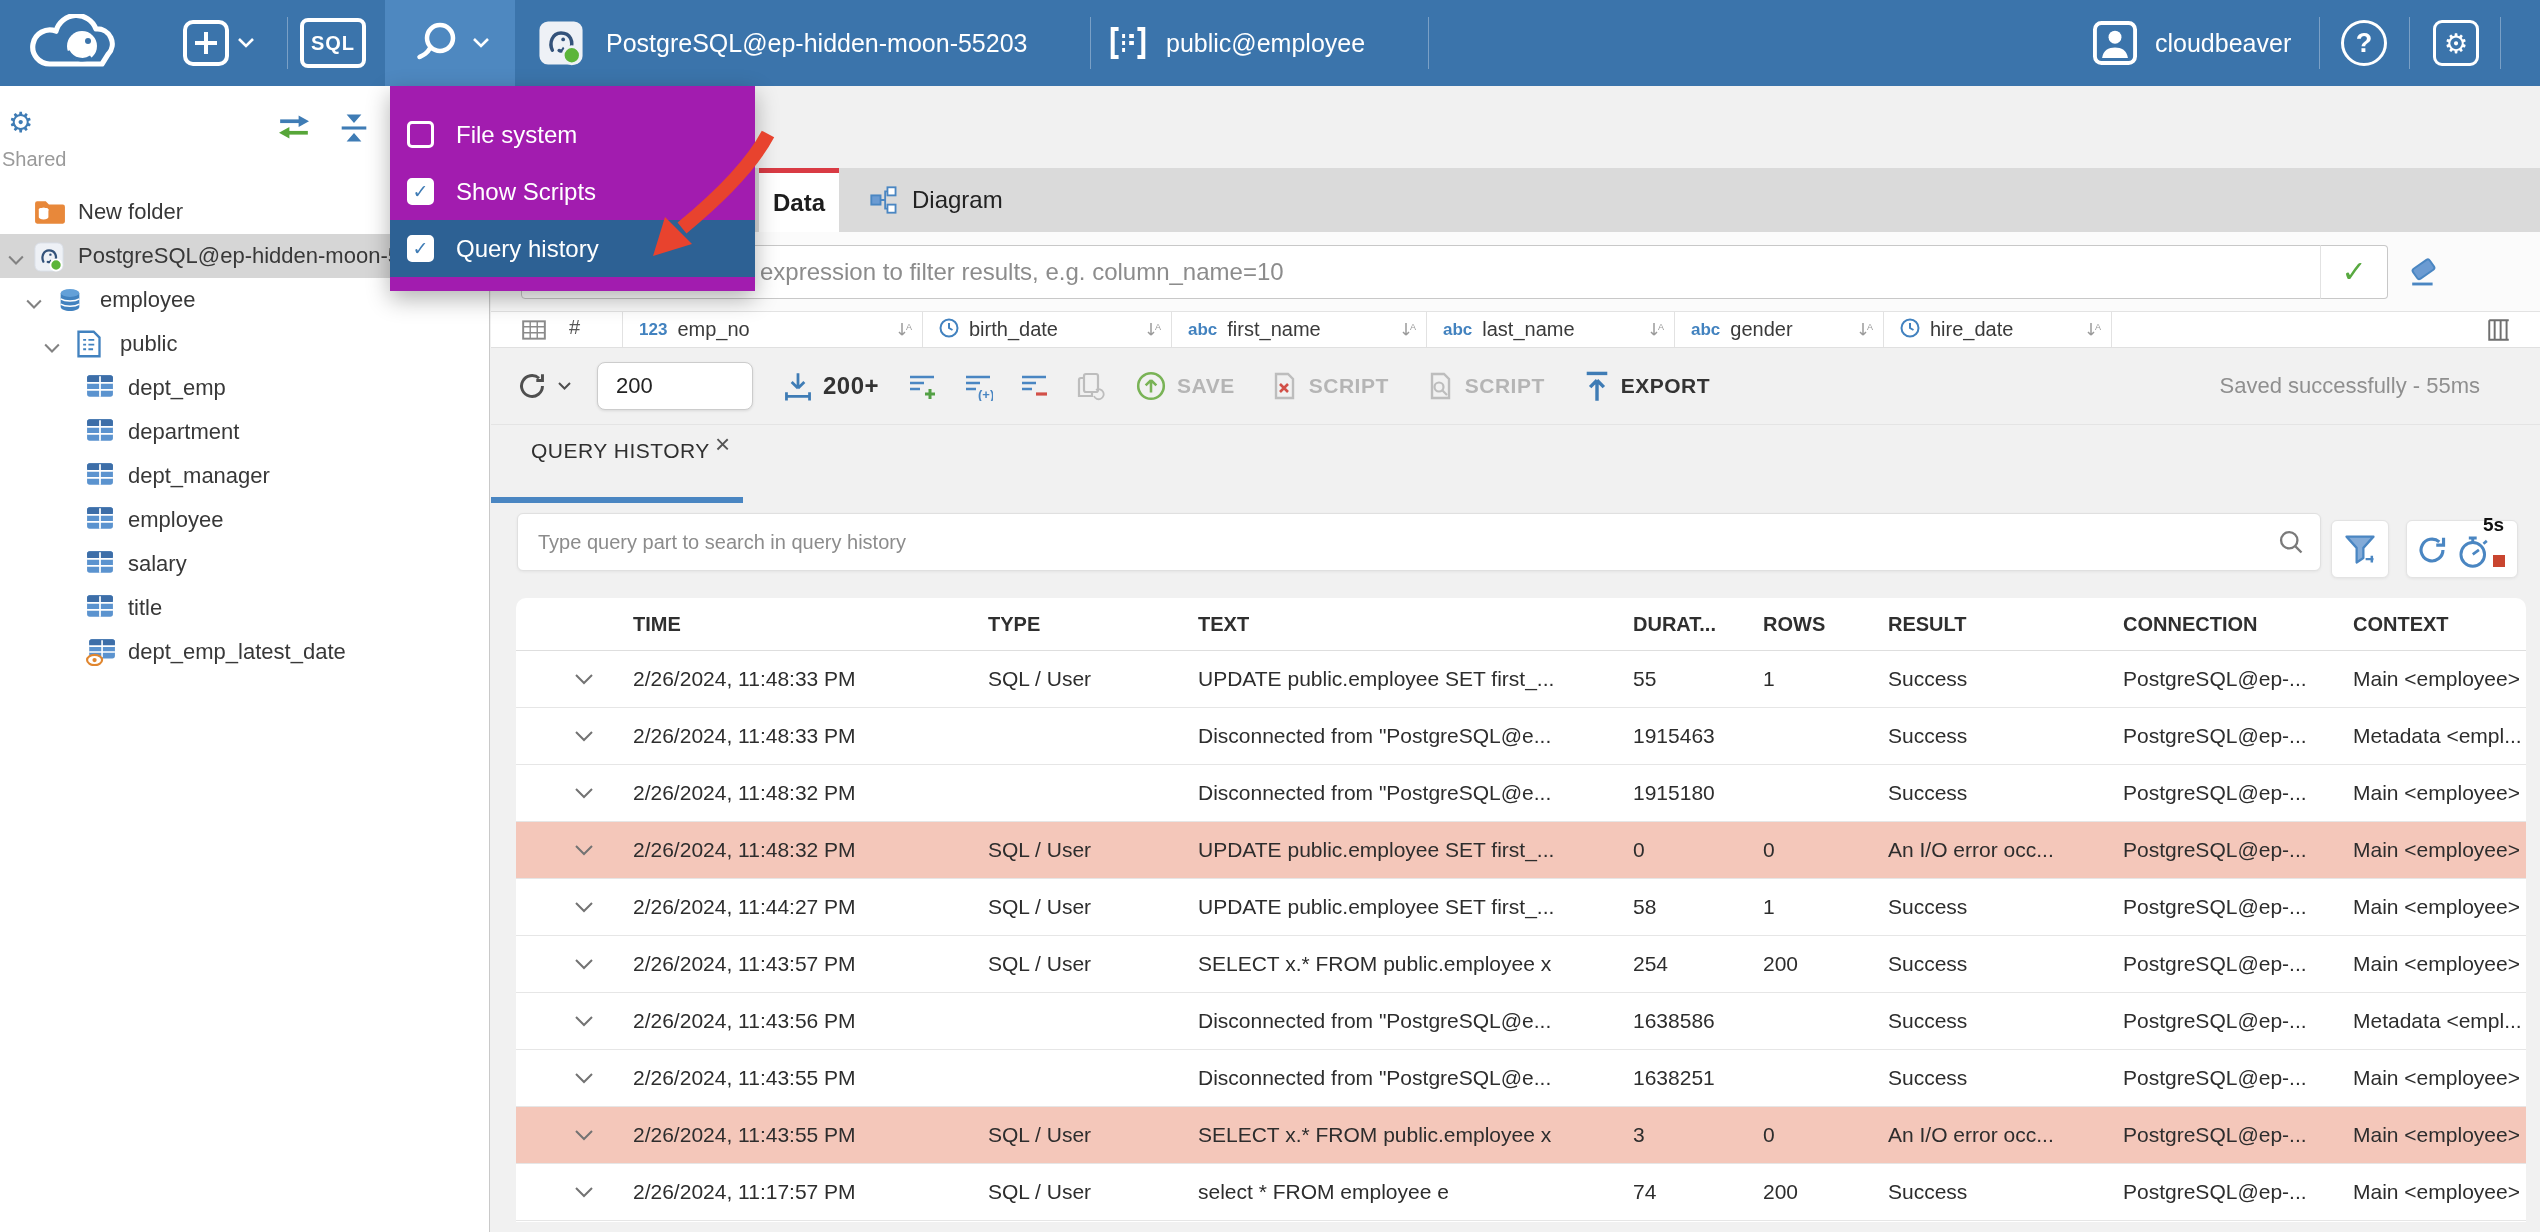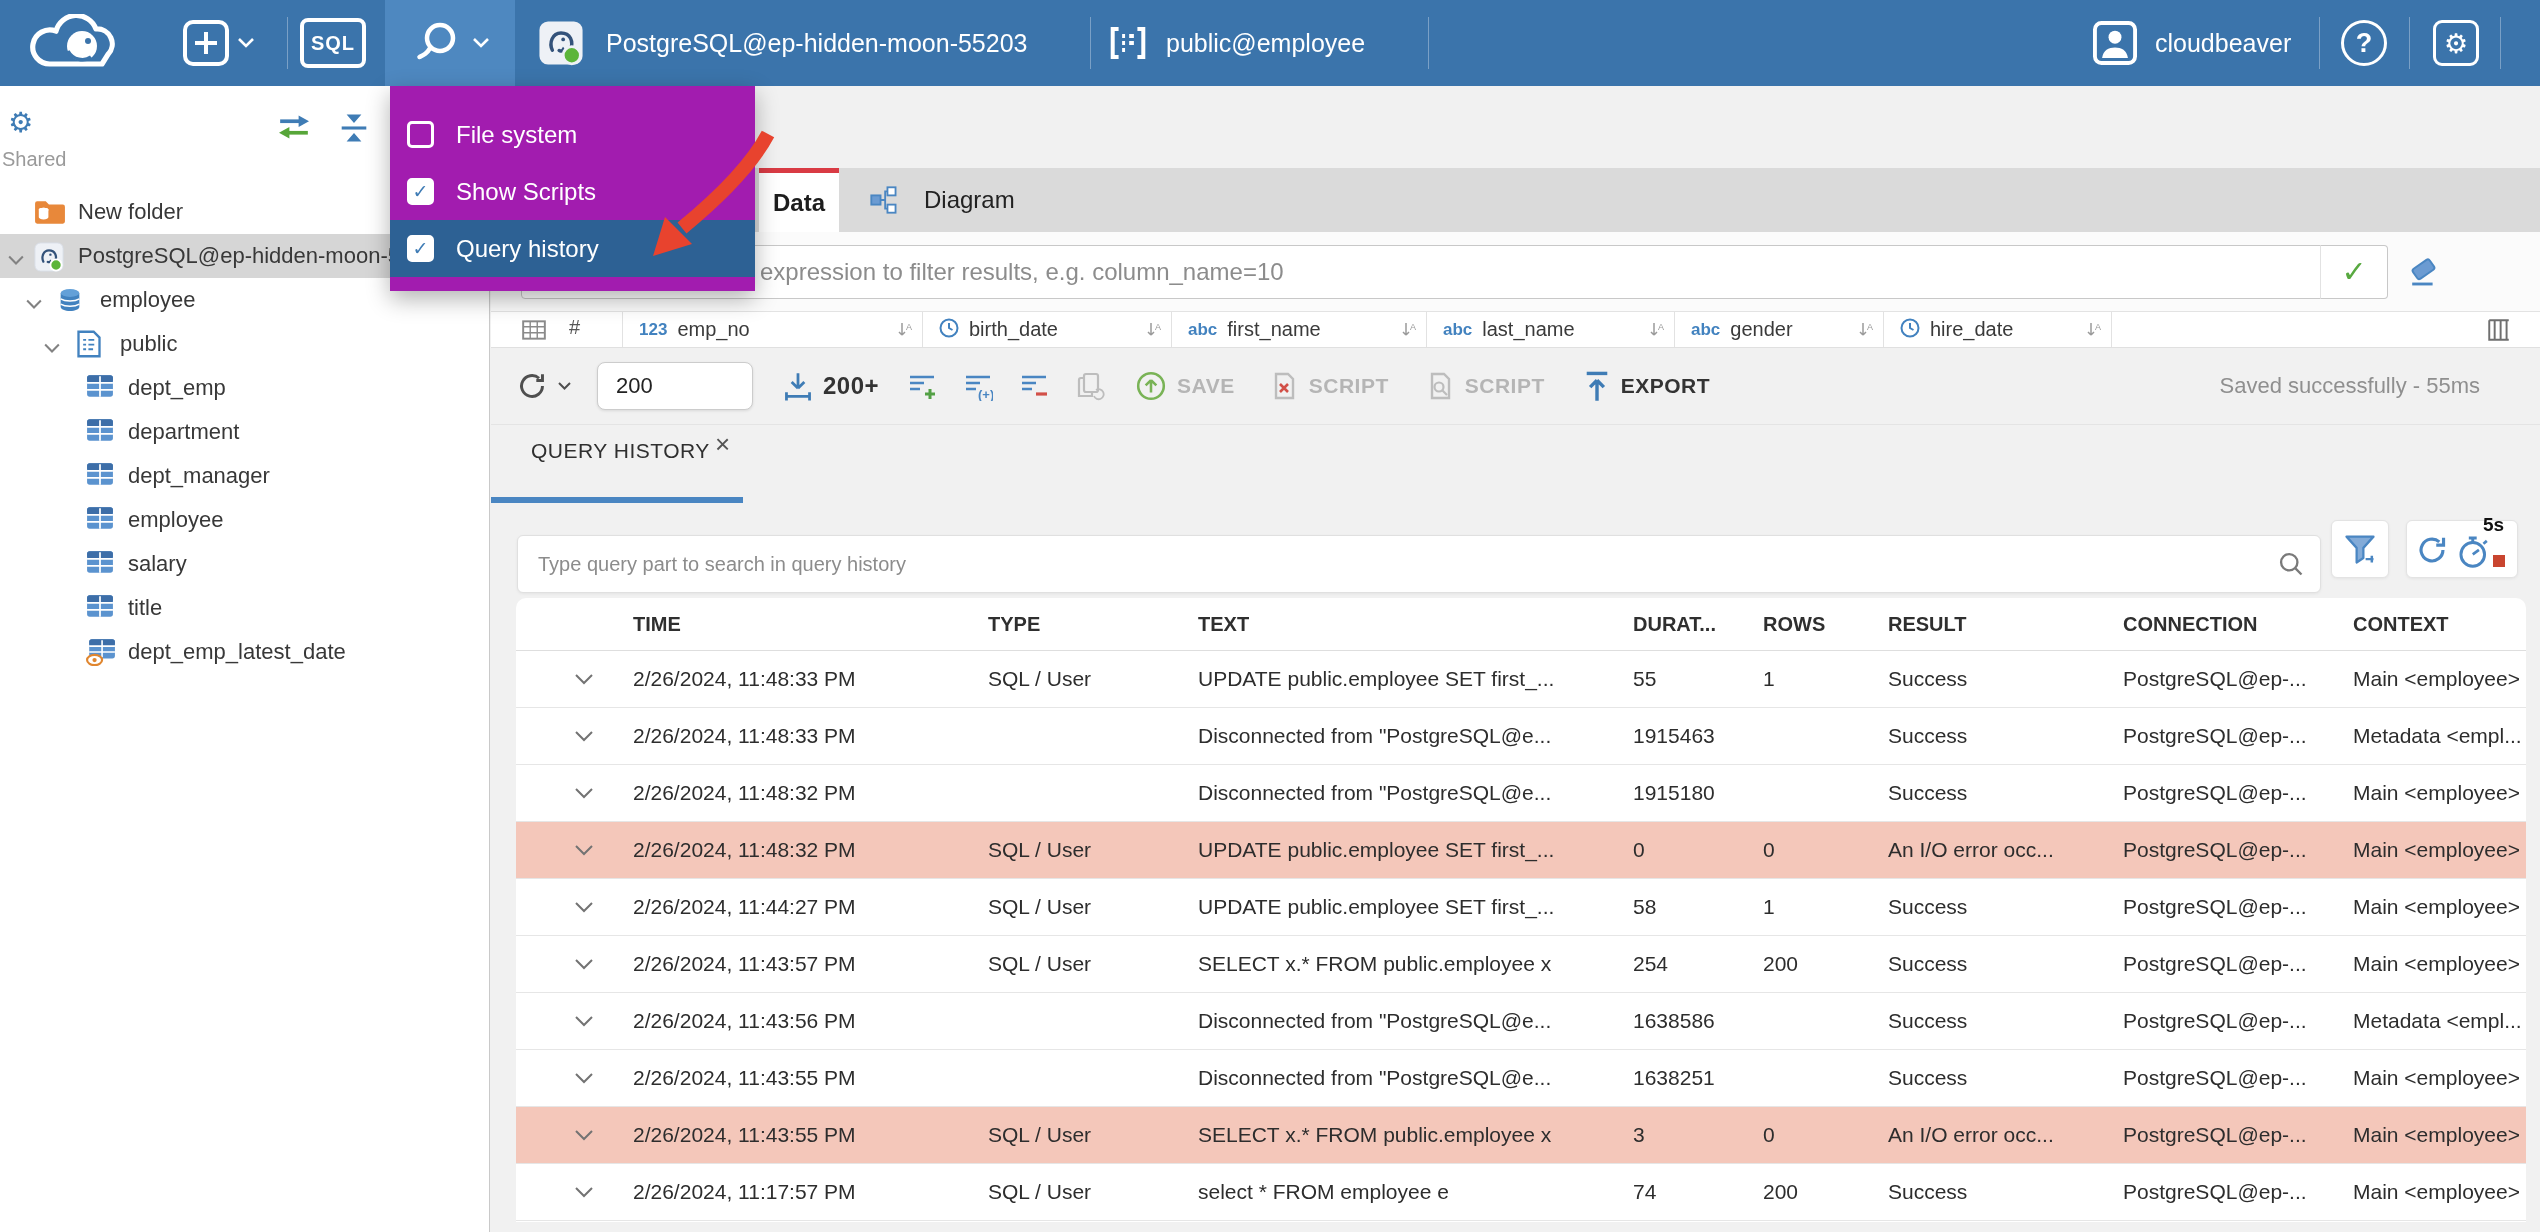--- a/index.html
+++ b/index.html
@@ -38,21 +38,21 @@
   .tree-row { position:relative; height:44px; }
   .tree-row.selected { background:#d6d6d6; }
   .tchev { position:absolute; top:17px; }
   .ticon { position:absolute; top:8px; }
   .tlabel { position:absolute; top:9px; font-size:22px; color:#383838; white-space:nowrap; }
 
   
   .main { position:absolute; left:491px; top:86px; right:0; bottom:0; background:#f1f1f1; }
   .tabbar { position:absolute; left:0; top:82px; right:0; height:64px; background:#dadada; }
   .tab-data { position:absolute; left:268px; top:0; width:80px; height:64px; background:#fff; border-top:5px solid #d93b44; display:flex; align-items:center; justify-content:center; font-weight:bold; font-size:24px; color:#1d1d1d; }
-  .tab-diagram { position:absolute; left:352px; top:0; height:64px; display:flex; align-items:center; gap:25px; font-size:24px; color:#222; padding:0 26px; }
+  .tab-diagram { position:absolute; left:352px; top:0; height:64px; display:flex; align-items:center; gap:13px; font-size:24px; color:#222; padding:0 26px; }
 
   .filterbar { position:absolute; left:0; top:146px; right:0; height:80px; background:#fbfbfb; border-bottom:1px solid #e3e3e3; }
   .filter-input { position:absolute; left:30px; top:13px; width:1800px; height:54px; border:1px solid #c8c8c8; border-radius:4px 0 0 4px; padding-left:238px; font-size:24px; color:#333; background:#fff; outline:none; font-family:"Liberation Sans", sans-serif; }
   .filter-input::placeholder { color:#8c8c8c; }
   .filter-ok { position:absolute; left:1829px; top:13px; width:68px; height:54px; background:#fff; border:1px solid #c8c8c8; border-left:1px solid #e2e2e2; border-radius:0 4px 4px 0; display:flex; align-items:center; justify-content:center; }
   .check-glyph { font:bold 30px/1 "DejaVu Sans", sans-serif; color:#58a940; }
   .filter-eraser { position:absolute; left:1914px; top:22px; }
 
   .gridstrip { position:absolute; left:0; top:226px; right:0; height:36px; background:#fff; border-bottom:1px solid #e0e0e0; }
   .gs-corner { position:absolute; left:30px; top:5px; }
@@ -68,21 +68,21 @@
   .tlbl { font-size:21px; font-weight:bold; color:#333; letter-spacing:.5px; }
   .tlbl.dis { color:#b5b5b5; }
   .rows-input { margin-left:26px; width:156px; height:48px; border:1px solid #ccc; border-radius:8px; font-size:22px; color:#222; padding-left:18px; background:#fff; outline:none; box-shadow:0 1px 3px rgba(0,0,0,.1); font-family:"Liberation Sans", sans-serif; }
   .status { margin-left:auto; margin-right:60px; font-size:22px; color:#8f8f8f; white-space:nowrap; }
 
   
   .history { position:absolute; left:0; top:339px; right:0; bottom:0; background:#f1f1f1; }
   .qh-tab { position:absolute; left:40px; top:14px; font-size:21px; color:#2f2f2f; letter-spacing:.5px; }
   .qh-close { position:absolute; left:224px; top:4px; font-size:26px; color:#555; }
   .qh-underline { position:absolute; left:0; top:72px; width:252px; height:6px; background:#4a86c2; }
-  .qh-search { position:absolute; left:26px; top:110px; width:1804px; height:58px; }
+  .qh-search { position:absolute; left:26px; top:88px; width:1804px; height:58px; }
   .qh-input { width:100%; height:100%; border:1px solid #e0e0e0; border-radius:6px; padding:0 64px 0 20px; font-size:20px; color:#333; background:#fff; outline:none; box-shadow:0 1px 3px rgba(0,0,0,.06); font-family:"Liberation Sans", sans-serif; }
   .qh-input::placeholder { color:#8c8c8c; }
   .qh-mag { position:absolute; right:16px; top:15px; }
   .qh-filterbtn { position:absolute; left:1840px; top:95px; width:58px; height:58px; background:#fff; border:1px solid #e3e3e3; border-radius:6px; display:flex; align-items:center; justify-content:center; box-shadow:0 1px 3px rgba(0,0,0,.06); }
   .qh-refresh-group { position:absolute; left:1915px; top:95px; width:112px; height:58px; background:#fff; border:1px solid #e3e3e3; border-radius:6px; box-shadow:0 1px 3px rgba(0,0,0,.06); }
   .qh-refresh { position:absolute; left:8px; top:12px; }
   .qh-timer { position:absolute; left:50px; top:12px; }
   .qh-5s { position:absolute; left:76px; top:-7px; font-size:19px; font-weight:bold; color:#111; }
   .qh-reddot { position:absolute; left:86px; top:34px; width:12px; height:12px; background:#c9452f; }
 

